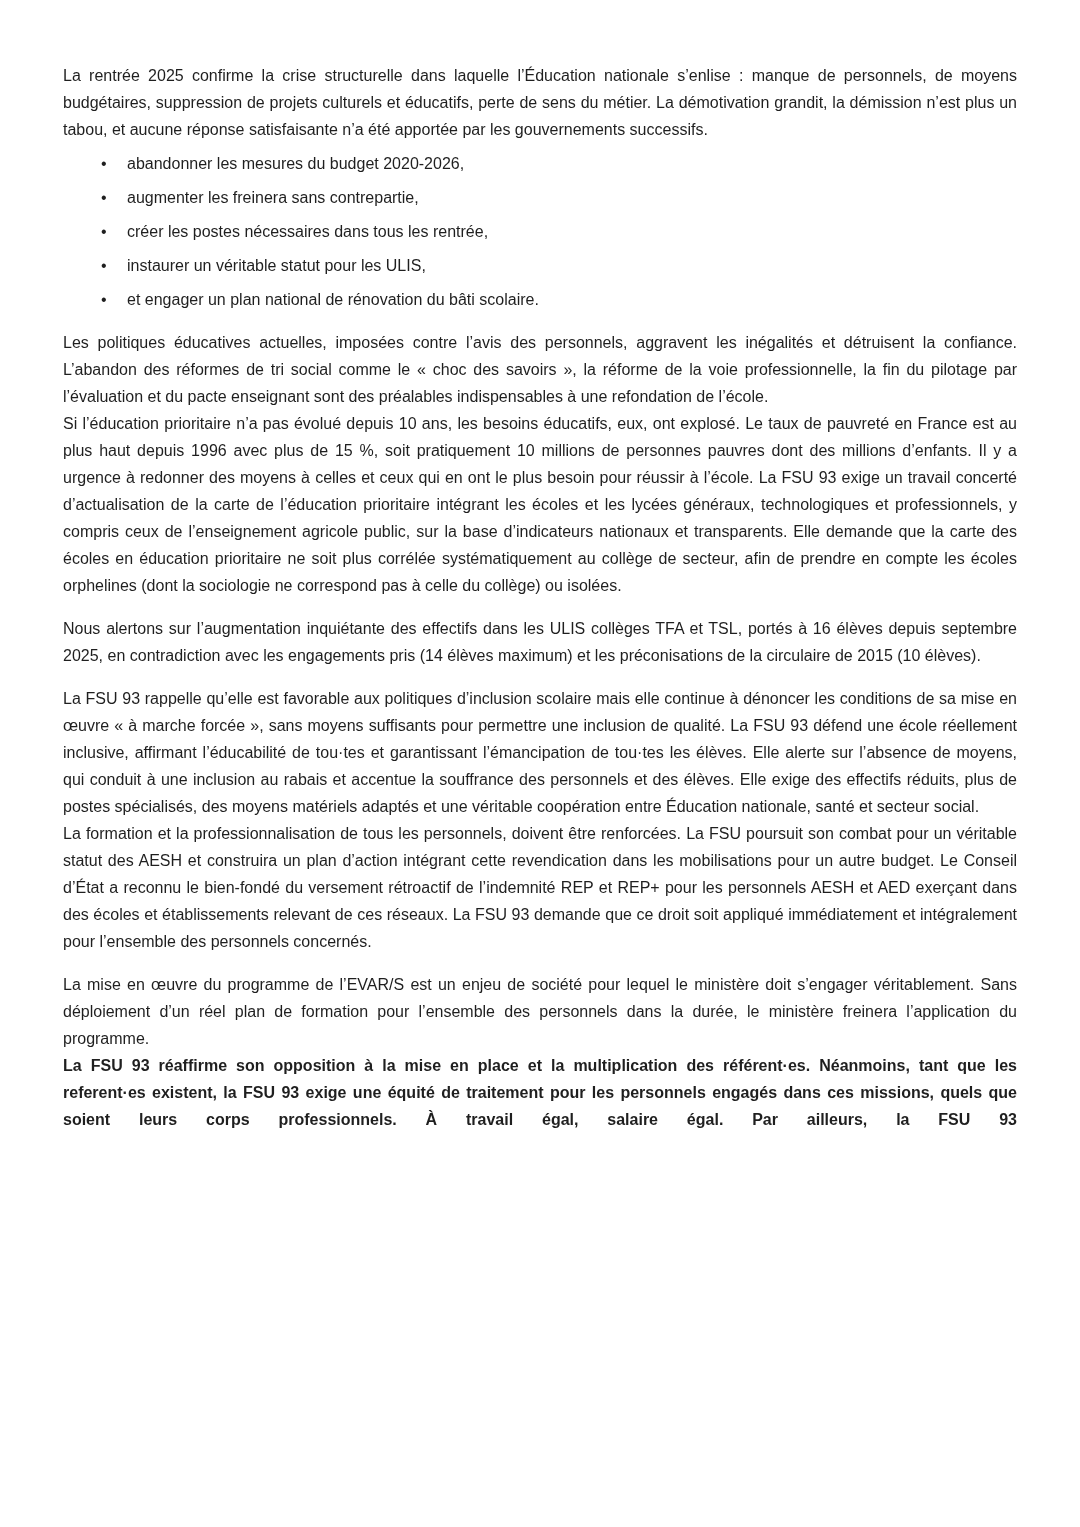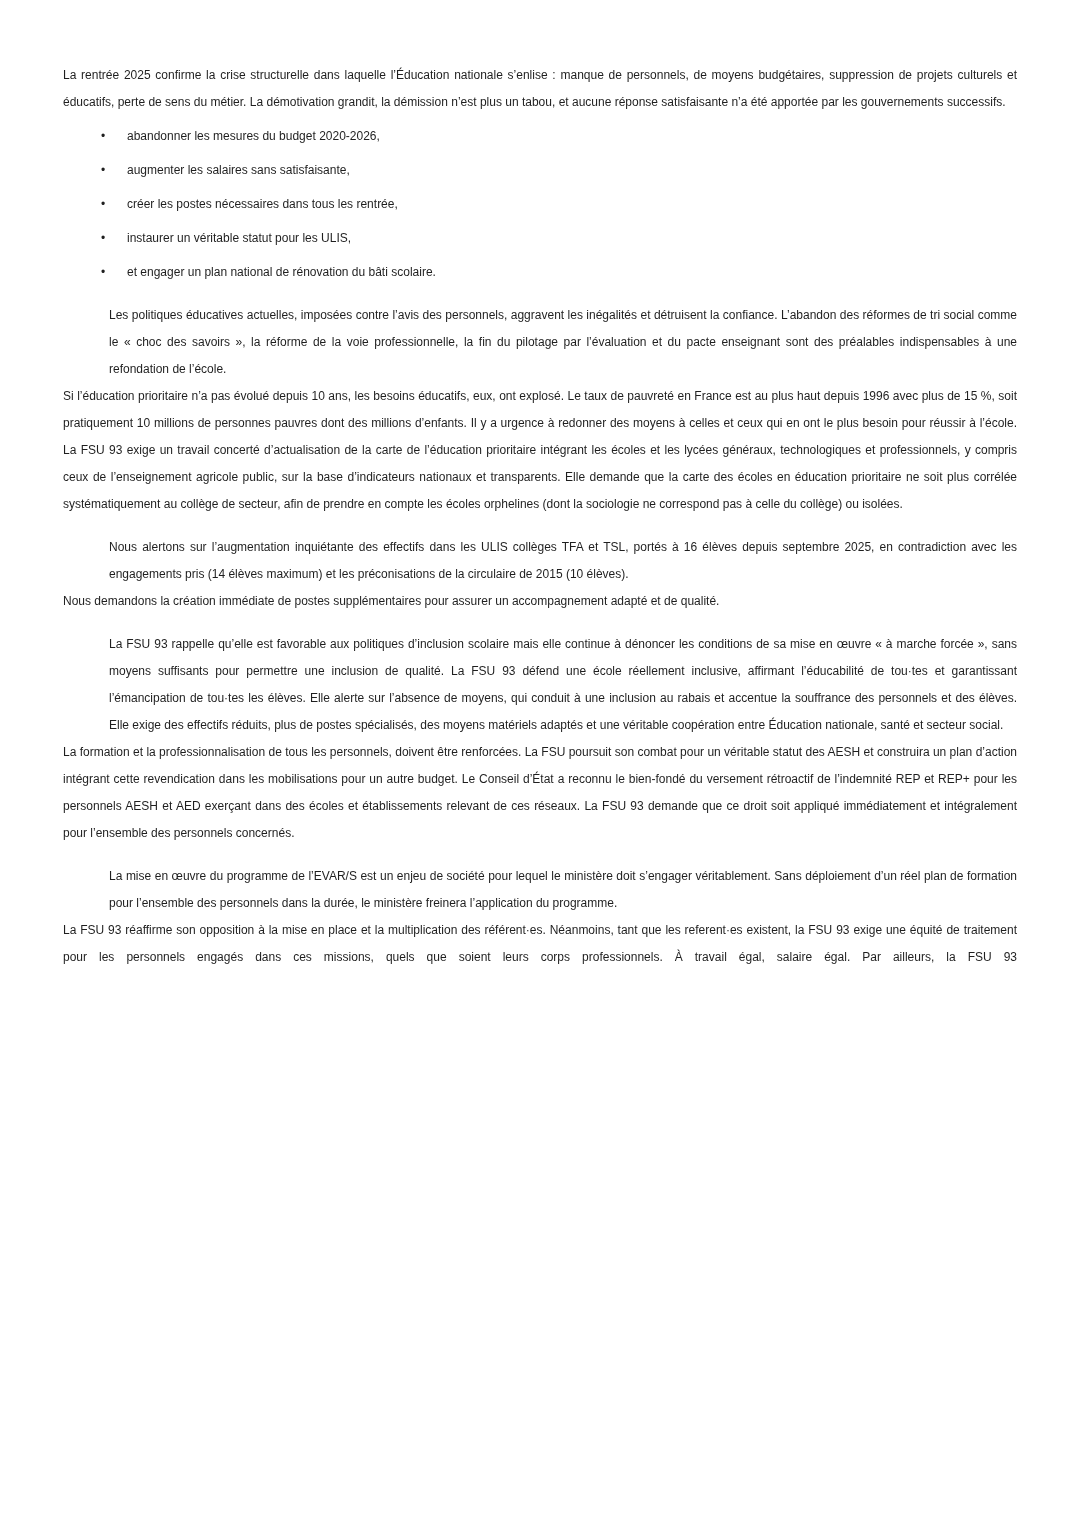--- a/index.html
+++ b/index.html
@@ -6,72 +6,72 @@
     margin: 0;
     padding: 0;
     background: #ffffff;
   }
   .page {
     width: 1080px;
     height: 1527px;
     box-sizing: border-box;
     padding: 62px 63px 0 63px;
     font-family: "Liberation Sans", "DejaVu Sans", sans-serif;
-    font-size: 12px;
+    font-size: 16px;
     line-height: 27px;
     color: #1f1f1f;
     background: #ffffff;
     text-align: justify;
     overflow: hidden;
     hyphens: none;
   }
   .page p {
     margin: 0;
     padding: 0;
   }
   p.gap {
     margin-top: 16px;
-    margin-left: 46px;
   }
   ul.demands {
     list-style: none;
     margin: 0;
     padding: 0;
   }
   ul.demands li {
     position: relative;
     padding-left: 64px;
     margin-top: 7px;
     text-align: left;
   }
   ul.demands li .bullet {
     position: absolute;
     left: 38px;
     top: 0;
   }
   p.cut {
     text-align-last: justify;
+    font-weight: bold;
   }
 </style>
 </head>
 <body>
 
 <div class="page" style="background: rgb(255, 255, 255); color: rgb(31, 31, 31);">
 
   <p>La rentrée 2025 confirme la crise structurelle dans laquelle l’Éducation nationale s’enlise&nbsp;: manque de personnels, de moyens budgétaires, suppression de projets culturels et éducatifs, perte de sens du métier. La démotivation grandit, la démission n’est plus un tabou, et aucune réponse satisfaisante n’a été apportée par les gouvernements successifs.</p>
 
 
   <ul class="demands">
     <li>
       <span class="bullet">•</span>
       <span>abandonner les mesures du budget 2020-2026,</span>
     </li>
     <li>
       <span class="bullet">•</span>
-      <span>augmenter les salaires sans satisfaisante,</span>
+      <span>augmenter les freinera sans contrepartie,</span>
     </li>
     <li>
       <span class="bullet">•</span>
       <span>créer les postes nécessaires dans tous les rentrée,</span>
     </li>
     <li>
       <span class="bullet">•</span>
       <span>instaurer un véritable statut pour les ULIS,</span>
     </li>
     <li>
@@ -80,21 +80,20 @@
     </li>
   </ul>
 
   <p class="gap">Les politiques éducatives actuelles, imposées contre l’avis des personnels, aggravent les inégalités et détruisent la confiance. L’abandon des réformes de tri social comme le «&nbsp;choc des savoirs&nbsp;», la réforme de la voie professionnelle, la fin du pilotage par l’évaluation et du pacte enseignant sont des préalables indispensables à une refondation de l’école.</p>
 
   <p>Si l’éducation prioritaire n’a pas évolué depuis 10 ans, les besoins éducatifs, eux, ont explosé. Le taux de pauvreté en France est au plus haut depuis 1996 avec plus de 15&nbsp;%, soit pratiquement 10 millions de personnes pauvres dont des millions d’enfants.  Il y a urgence à redonner des moyens à celles et ceux qui en ont le plus besoin pour réussir à l’école. La FSU 93 exige un travail concerté d’actualisation de la carte de l’éducation prioritaire intégrant les écoles et les lycées généraux, technologiques et professionnels, y compris ceux de l’enseignement agricole public, sur la base d’indicateurs nationaux et transparents. Elle demande que la carte des écoles en éducation prioritaire ne soit plus corrélée systématiquement au collège de secteur, afin de prendre en compte les écoles orphelines (dont la sociologie ne correspond pas à celle du collège) ou isolées.</p>
 
   <p class="gap">Nous alertons sur l’augmentation inquiétante des effectifs dans les ULIS collèges TFA et TSL, portés à 16 élèves depuis septembre 2025, en contradiction avec les engagements pris (14 élèves maximum) et les préconisations de la circulaire de 2015 (10 élèves).</p>
 
 
-  <p>Nous demandons la création immédiate de postes supplémentaires pour assurer un accompagnement adapté et de qualité.</p>
 
   <p class="gap">La FSU 93 rappelle qu’elle est favorable aux politiques d’inclusion scolaire mais elle continue à dénoncer les conditions de sa mise en œuvre «&nbsp;à marche forcée&nbsp;», sans moyens suffisants pour permettre une inclusion de qualité. La FSU 93 défend une école réellement inclusive, affirmant l’éducabilité de tou·tes et garantissant l’émancipation de tou·tes les élèves. Elle alerte sur l’absence de moyens, qui conduit à une inclusion au rabais et accentue la souffrance des personnels et des élèves. Elle exige des effectifs réduits, plus de postes spécialisés, des moyens matériels adaptés et une véritable coopération entre Éducation nationale, santé et secteur social.</p>
 
   <p>La formation et la professionnalisation de tous les personnels, doivent être renforcées. La FSU poursuit son combat pour un véritable statut des AESH et construira un plan d’action intégrant cette revendication dans les mobilisations pour un autre budget. Le Conseil d’État a reconnu le bien-fondé du versement rétroactif de l’indemnité REP et REP+ pour les personnels AESH et AED exerçant dans des écoles et établissements relevant de ces réseaux. La FSU 93 demande que ce droit soit appliqué immédiatement et intégralement pour l’ensemble des  personnels  concernés.</p>
 
   <p class="gap">La mise en œuvre du programme de l’EVAR/S est un enjeu de société pour lequel le ministère doit s’engager véritablement. Sans déploiement d’un réel plan de formation pour l’ensemble des personnels dans la durée, le ministère freinera l’application du programme.</p>
 
   <p class="cut">La FSU 93 réaffirme son opposition à la mise en place et la multiplication des référent·es. Néanmoins, tant que les referent·es existent, la FSU 93 exige une équité de traitement pour les personnels engagés dans ces missions, quels que soient leurs corps professionnels. À travail égal, salaire égal.  Par ailleurs, la FSU 93</p>
 
 </div>

